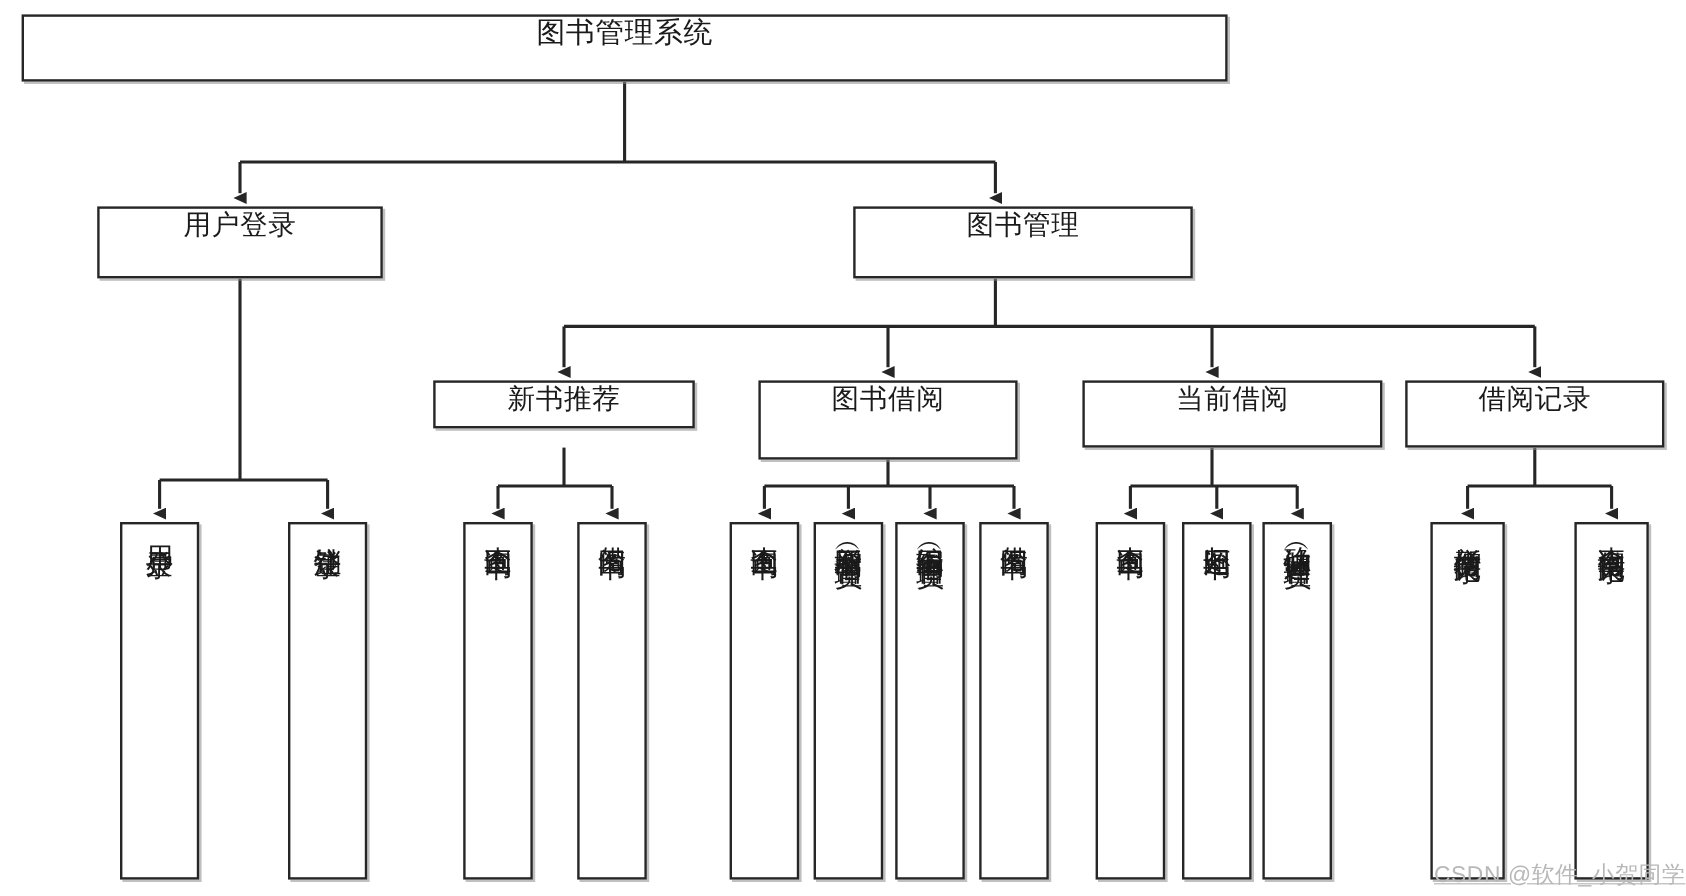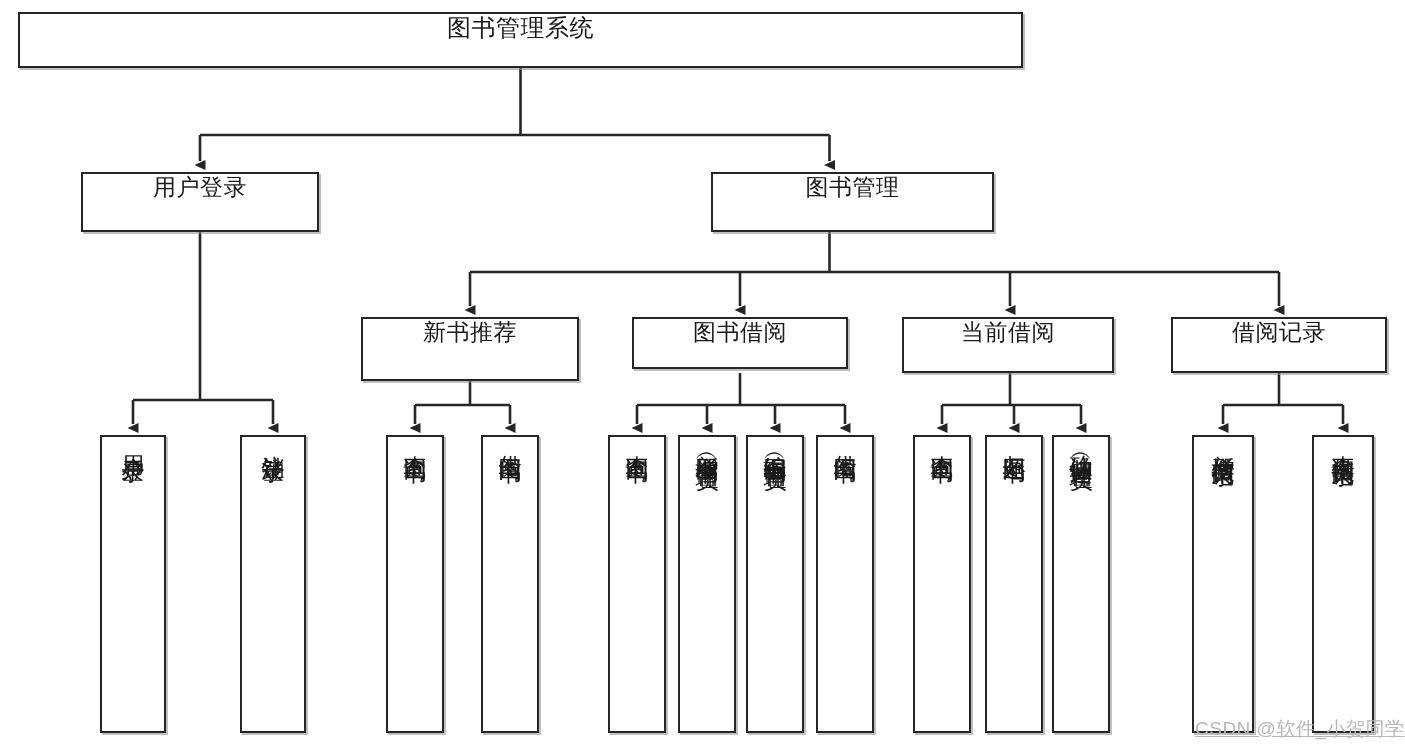--- a/index.html
+++ b/index.html
@@ -125,27 +125,27 @@
   <div id="nodes-layer">
       <div class="node-box horizontal root" style="left: 18px; top: 12px; width: 1005px; height: 56px;">
         <span class="node-label">图书管理系统</span>
       </div>
       <div class="node-box horizontal" style="left: 81px; top: 172px; width: 238px; height: 60px;">
         <span class="node-label">用户登录</span>
       </div>
       <div class="node-box horizontal" style="left: 711px; top: 172px; width: 283px; height: 60px;">
         <span class="node-label">图书管理</span>
       </div>
-      <div class="node-box horizontal" style="left: 361px; top: 317px; width: 218px; height: 64px;">
+      <div class="node-box horizontal" style="left: 361px; top: 317px; width: 218px; height: 40px;">
         <span class="node-label">新书推荐</span>
       </div>
-      <div class="node-box horizontal" style="left: 632px; top: 317px; width: 216px; height: 52px;">
+      <div class="node-box horizontal" style="left: 632px; top: 317px; width: 216px; height: 66px;">
         <span class="node-label">图书借阅</span>
       </div>
-      <div class="node-box horizontal" style="left: 902px; top: 317px; width: 212px; height: 56px;">
+      <div class="node-box horizontal" style="left: 902px; top: 317px; width: 250px; height: 56px;">
         <span class="node-label">当前借阅</span>
       </div>
       <div class="node-box horizontal" style="left: 1171px; top: 317px; width: 216px; height: 56px;">
         <span class="node-label">借阅记录</span>
       </div>
       <div class="node-box vertical" style="left: 100px; top: 435px; width: 66px; height: 298px;">
         <span class="node-label">用户登录</span>
       </div>
       <div class="node-box vertical" style="left: 240px; top: 435px; width: 66px; height: 298px;">
         <span class="node-label">注销登录</span>

